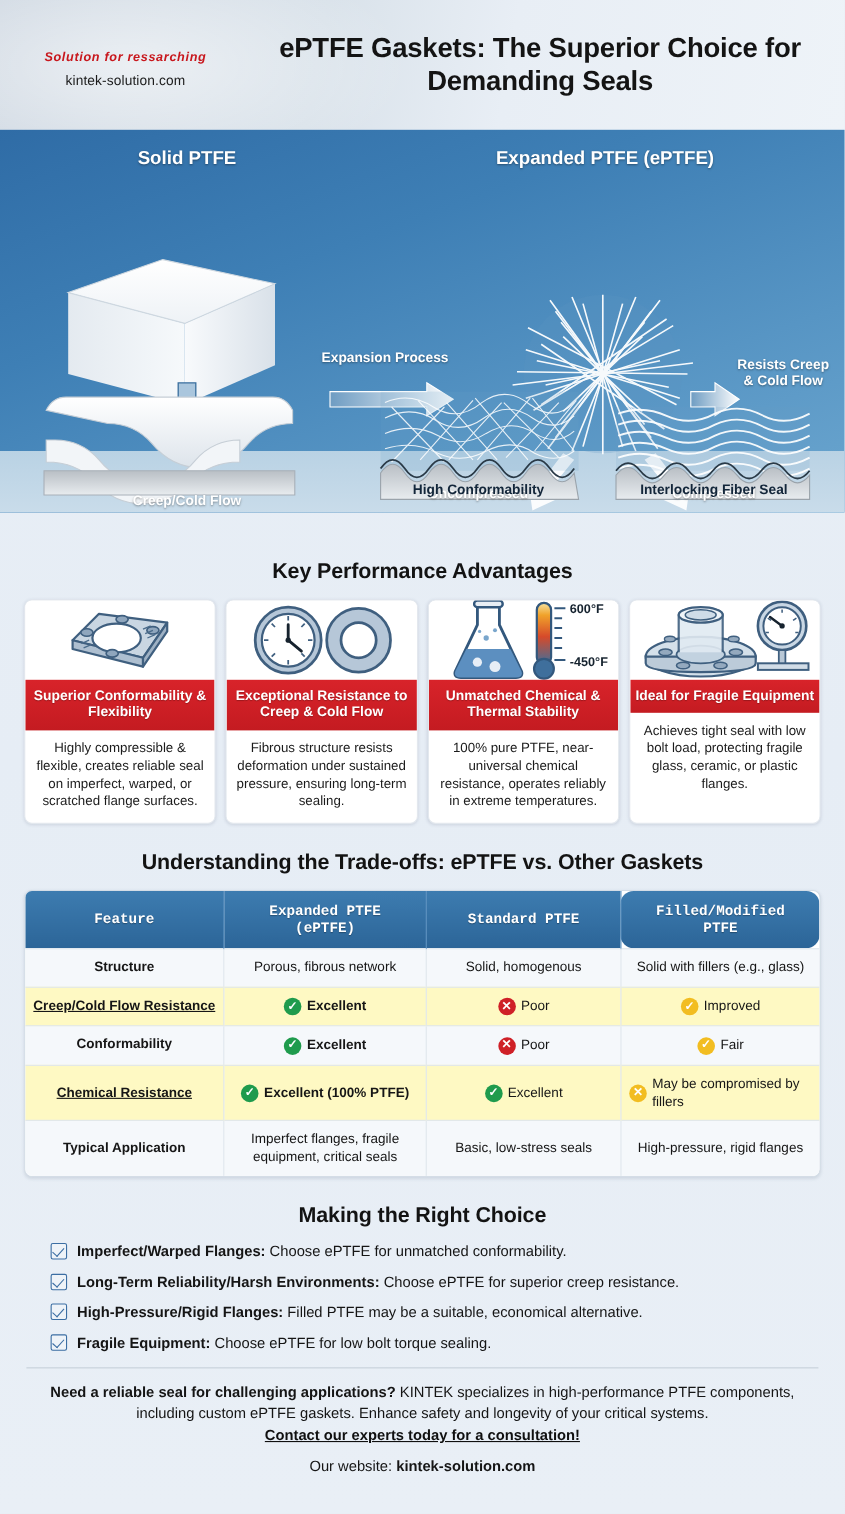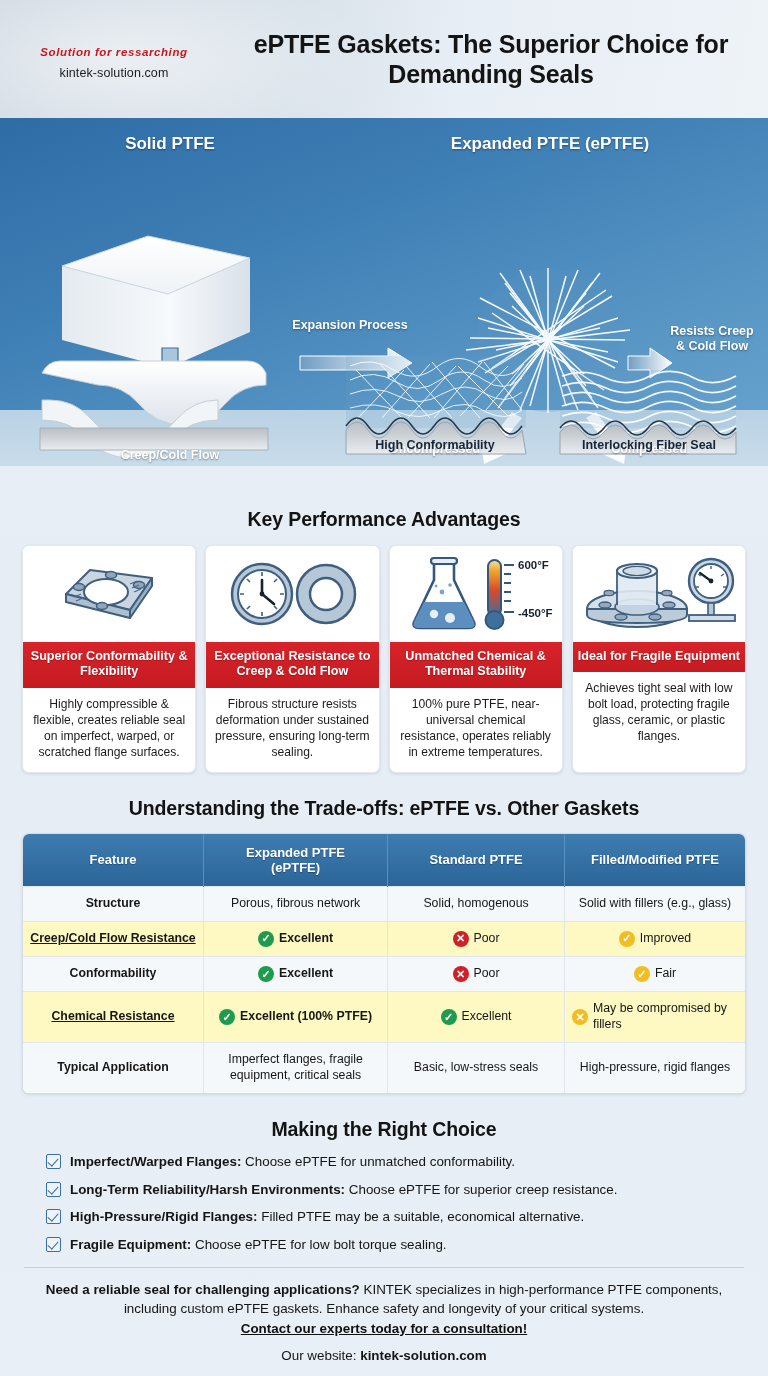--- a/index.html
+++ b/index.html
@@ -149,21 +149,21 @@
     flex: 1 1 0;
     background: #ffffff;
     border-radius: 7px;
     border: 1px solid #e3e8ee;
     box-shadow: 0 1px 3px rgba(40,60,90,.14);
     overflow: hidden;
     display: flex;
     flex-direction: column;
   }
   .card-icon {
-    height: 96px;
+    height: 72px;
     display: flex;
     align-items: center;
     justify-content: center;
     background: #ffffff;
   }
   .card-banner {
     background: linear-gradient(180deg,#d8232a 0%, #c41b21 100%);
     color: #ffffff;
     font-weight: bold;
     font-size: 12.6px;
@@ -193,22 +193,23 @@
   table { width: 100%; border-collapse: collapse; }
   thead th {
     background: linear-gradient(180deg,#3d7cb0 0%, #2c6598 100%);
     color: #ffffff;
     font-size: 13px;
     font-weight: bold;
     padding: 11px 16px;
     text-align: center;
     border-right: 1px solid #5a90bf;
     text-shadow: 0 1px 1px rgba(0,0,0,.3);
-  }
-  thead th:last-child { border-right: none; }
+    font-family: Liberation Mono, monospace;
+  }
+  thead th:last-child { border-right: none; border-radius: 12px; }
   tbody td {
     font-size: 12.3px;
     color: #161616;
     padding: 9px 7px;
     text-align: center;
     border-right: 1px solid #dfe6ed;
     border-top: 1px solid #dfe6ed;
     line-height: 1.3;
     vertical-align: middle;
   }

